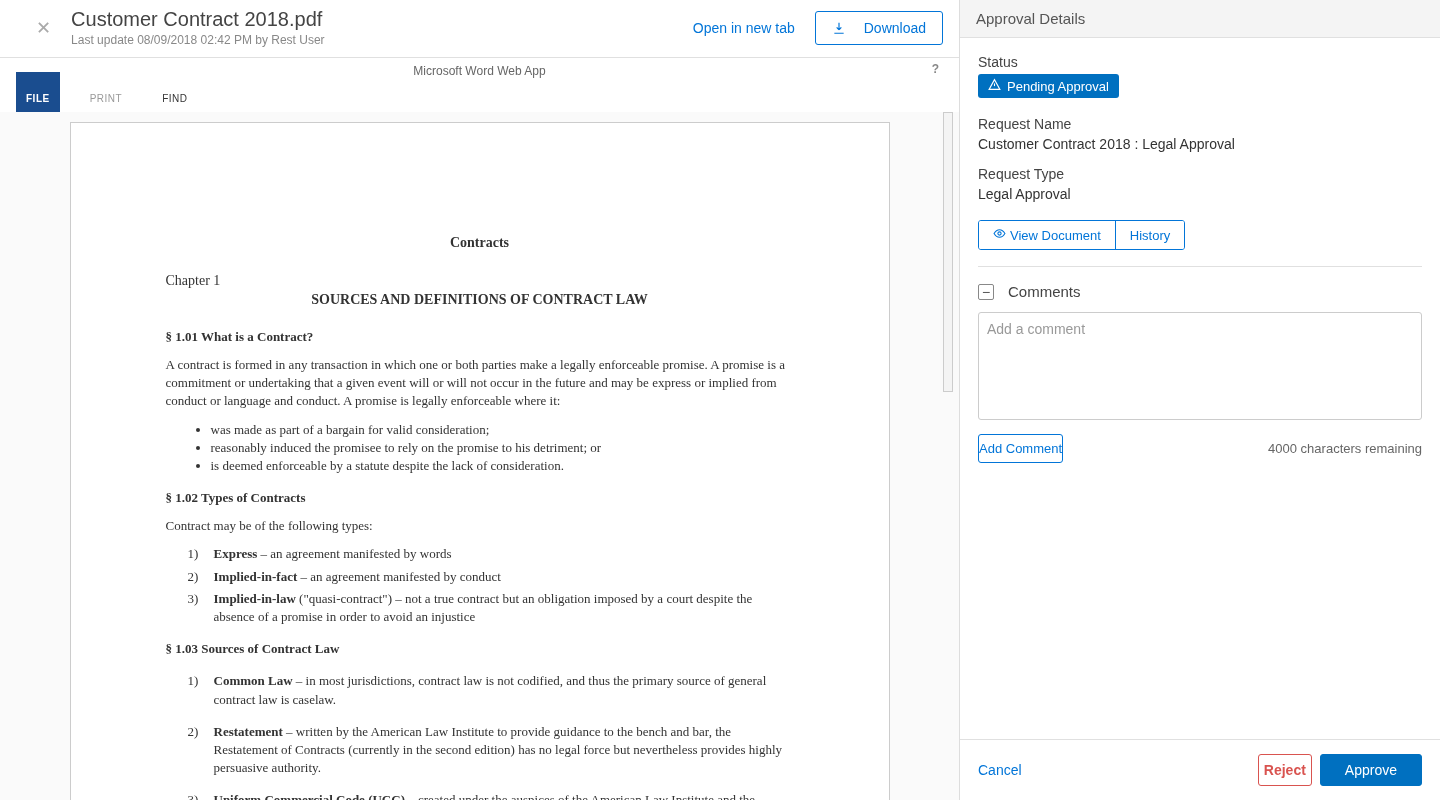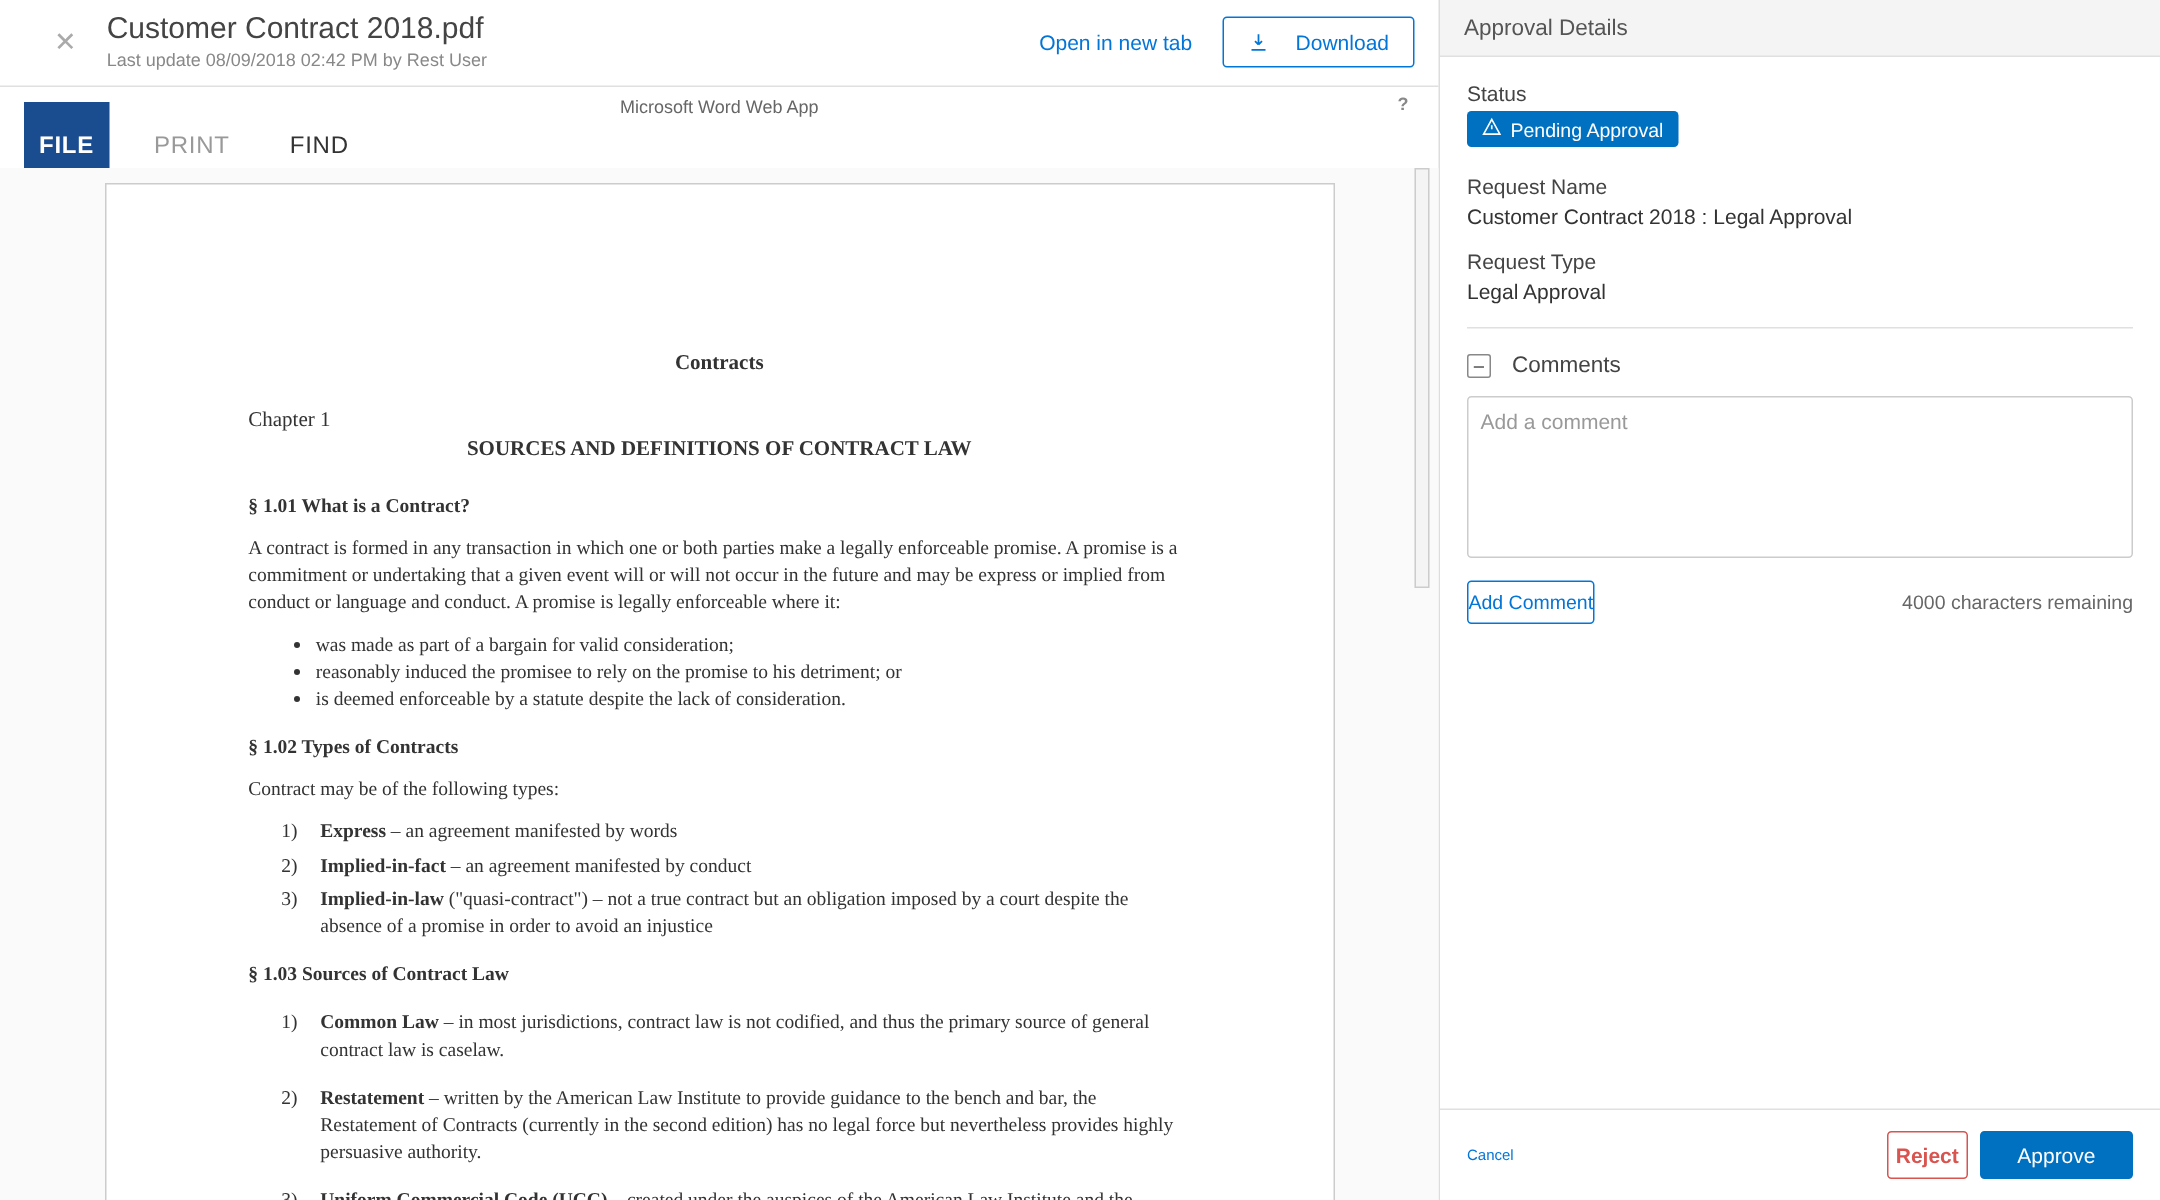--- a/index.html
+++ b/index.html
@@ -17,21 +17,21 @@
   .open-link { color: #0275d8; font-size: 14px; text-decoration: none; margin-right: 20px; cursor: pointer; }
   .download-btn { border: 1px solid #0275d8; color: #0275d8; background: #fff; padding: 8px 16px; border-radius: 3px; font-size: 14px; cursor: pointer; display: flex; align-items: center; gap: 18px; }
   .download-icon svg { display: block; }
 
   
   .wordbar { position: relative; text-align: center; font-size: 12px; color: #666; padding: 6px 0; }
   .wordbar .help { position: absolute; right: 20px; top: 4px; font-weight: bold; color: #888; cursor: pointer; }
 
   
   .tabs { display: flex; gap: 20px; padding: 0 16px; align-items: center; height: 28px; }
-  .tab { font-size: 16px; letter-spacing: 0.5px; color: #333; cursor: pointer; padding: 21px 10px; }
+  .tab { font-size: 10px; letter-spacing: 0.5px; color: #333; cursor: pointer; padding: 21px 10px; }
   .tab.active { background: #1a4d8f; color: #fff; font-weight: bold; }
   .tab.dim { color: #999; }
 
   
   .doc-area { flex: 1; background: #fafafa; padding: 10px 40px 0 40px; overflow: hidden; position: relative; }
   .page { background: #fff; border: 1px solid #ccc; width: 820px; margin: 0 auto; padding: 110px 95px 20px 95px; font-family: Georgia, 'Times New Roman', serif; font-size: 13px; line-height: 1.4; height: 1000px; }
   .page h1 { text-align: center; font-size: 14px; font-weight: bold; margin-bottom: 18px; }
   .page h2 { font-size: 14px; font-weight: normal; }
   .page h3 { text-align: center; font-size: 14px; font-weight: bold; margin-bottom: 18px; }
   .sec { font-weight: bold; margin: 14px 0 10px 0; }
@@ -56,21 +56,21 @@
   .divider { border-top: 1px solid #e0e0e0; margin: 16px 0; }
   .comments-head { display: flex; align-items: center; gap: 14px; font-size: 15px; color: #444; margin-bottom: 12px; }
   .collapse { width: 16px; height: 16px; border: 1px solid #888; color: #555; display: flex; align-items: center; justify-content: center; font-size: 14px; line-height: 1; cursor: pointer; border-radius: 2px; }
   .comment-box { width: 100%; height: 108px; border: 1px solid #ccc; border-radius: 3px; padding: 8px; font-size: 14px; font-family: inherit; resize: none; color: #444; }
   .comment-box::placeholder { color: #999; }
   .comment-row { display: flex; justify-content: space-between; align-items: center; margin-top: 10px; }
   .add-comment { border: 1px solid #0275d8; color: #0275d8; background: #fff; padding: 6px 0; border-radius: 3px; font-size: 13px; cursor: pointer; }
   .chars { font-size: 13px; color: #666; }
 
   .side-footer { border-top: 1px solid #e0e0e0; padding: 14px 18px; display: flex; align-items: center; }
-  .cancel-link { color: #0275d8; font-size: 10px; cursor: pointer; }
+  .cancel-link { color: #0275d8; font-size: 14px; cursor: pointer; }
   .spacer { flex: 1; }
   .reject-btn { border: 1px solid #d9534f; color: #d9534f; background: #fff; padding: 7px 5px; border-radius: 3px; font-size: 14px; cursor: pointer; margin-right: 8px; font-weight: bold; }
   .approve-btn { border: 1px solid #0070c0; background: #0070c0; color: #fff; padding: 7px 24px; border-radius: 3px; font-size: 14px; cursor: pointer; }
 </style>
 </head>
 <body>
 
 <div class="app">
   <div class="main">
     <div class="header">
@@ -166,20 +166,32 @@
         </span>
         <span>Pending Approval</span>
       </div>
 
       <div class="field-label">Request Name</div>
       <div class="field-value">Customer Contract 2018 : Legal Approval</div>
 
       <div class="field-label">Request Type</div>
       <div class="field-value">Legal Approval</div>
 
+      <div class="btn-group">
+        <button>
+          <span>
+            <svg width="13" height="13" viewBox="0 0 24 24" fill="none" stroke="#0275d8" stroke-width="2">
+                <path d="M2 12s4-7 10-7 10 7 10 7-4 7-10 7-10-7-10-7z"></path>
+                <circle cx="12" cy="12" r="3"></circle>
+              </svg>
+          </span>
+          <span>View Document</span>
+        </button>
+        <button>History</button>
+      </div>
 
       <div class="divider"></div>
 
       <div class="comments-head">
         <span class="collapse">−</span>
         <span>Comments</span>
       </div>
 
       <textarea class="comment-box" placeholder="Add a comment" style=""></textarea>
 

